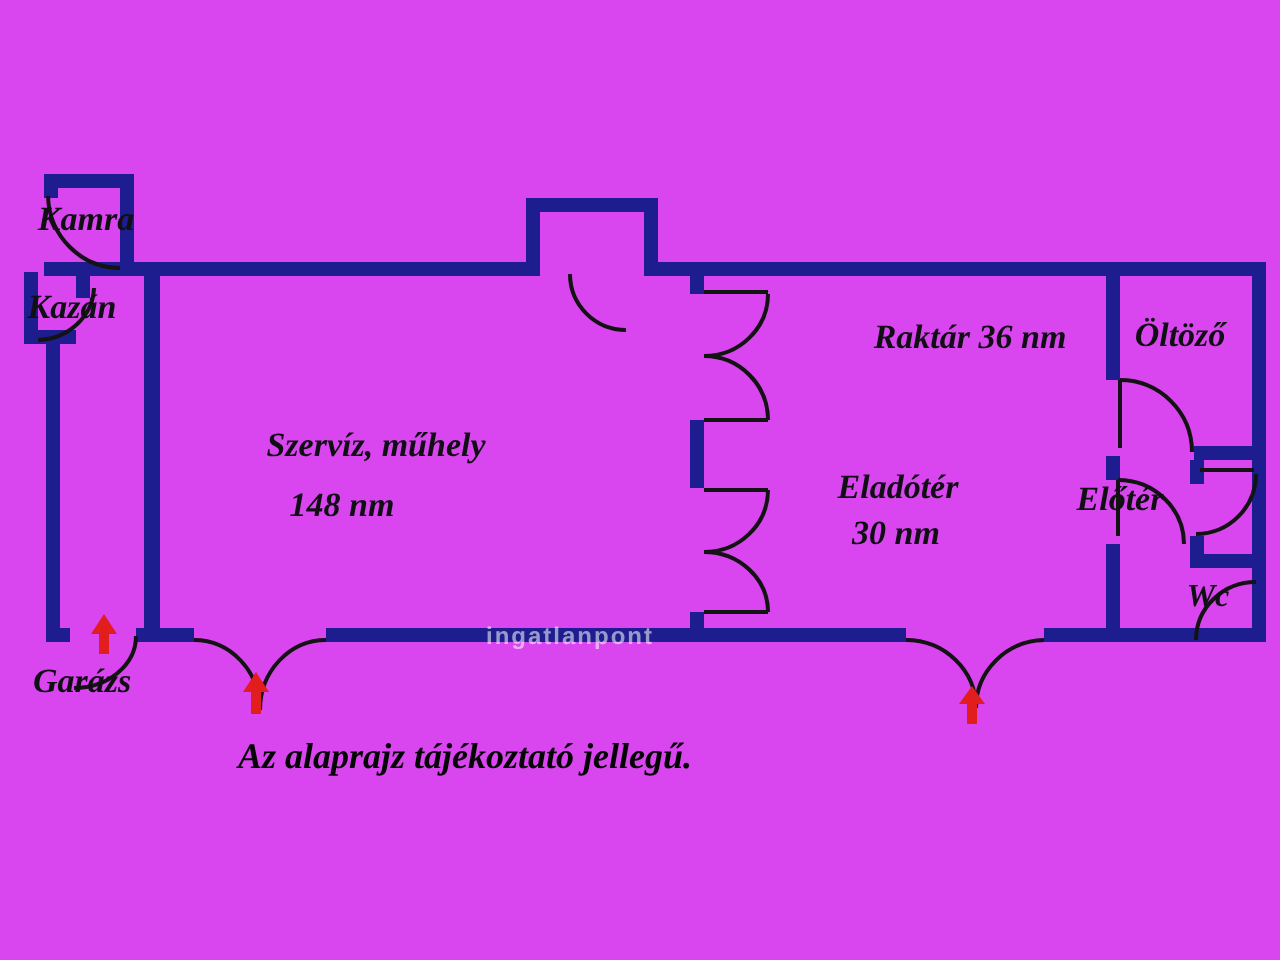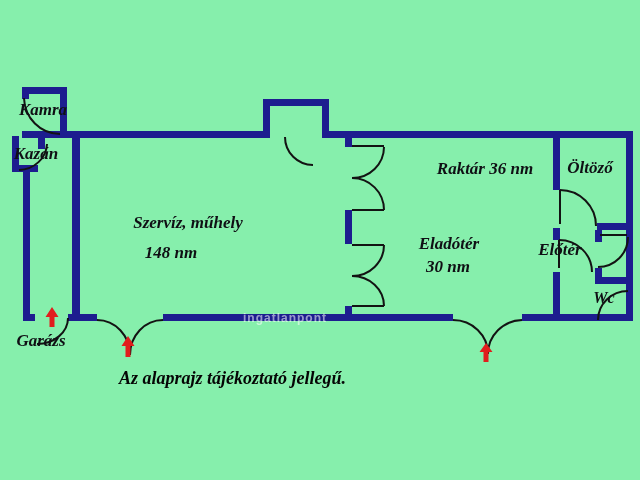--- a/index.html
+++ b/index.html
@@ -1,16 +1,16 @@
 <!DOCTYPE html>
 <html><head>
 <meta charset="utf-8">
 <style>
   html,body{margin:0;padding:0;background:#ffffff;}
-  .stage{position:relative;width:640px;height:480px;background:#86efac;overflow:hidden;
+  .stage{position:relative;width:640px;height:480px;background:#d946ef;overflow:hidden;
          font-family:"Liberation Serif","DejaVu Serif",serif;}
   svg{display:block;}
   text{font-family:"Liberation Serif","DejaVu Serif",serif;font-weight:bold;font-style:italic;}
   .room-label{font-size:17px;}
   .small-label{font-size:16px;}
   .note-label{font-size:18px;}
   .watermark{font-family:"Liberation Sans","DejaVu Sans",sans-serif;font-weight:bold;
              font-style:normal;font-size:12px;letter-spacing:1px;opacity:.55;}
 </style>
 </head>

